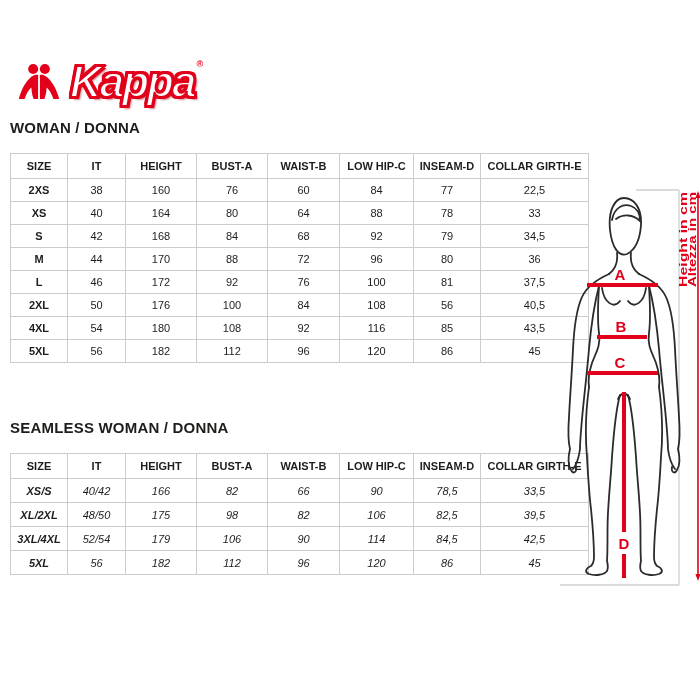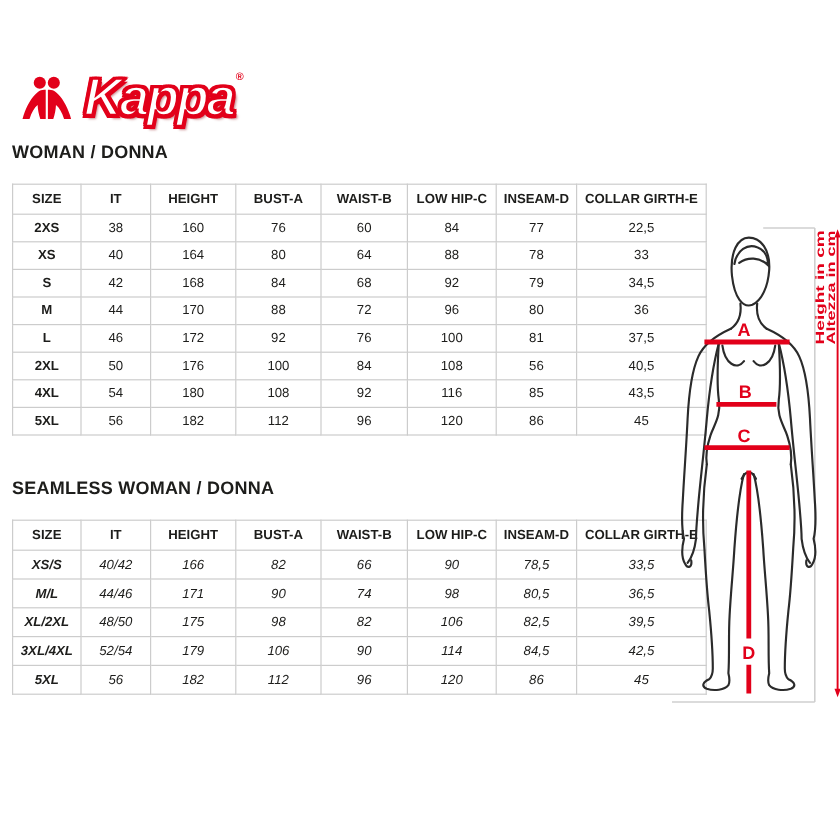--- a/index.html
+++ b/index.html
@@ -16,21 +16,21 @@
     -webkit-text-stroke:2px #e2001a;
     text-shadow:
       -2px -2px 0 #e2001a, 2px -2px 0 #e2001a, -2px 2px 0 #e2001a, 2px 2px 0 #e2001a,
       0 -2px 0 #e2001a, 0 2px 0 #e2001a, -2px 0 0 #e2001a, 2px 0 0 #e2001a,
       3px 3px 2px rgba(140,0,10,.45);
   }
   .regmark { font-style:normal; font-weight:bold; font-size:9px; color:#e2001a;
     vertical-align:top; margin-left:2px; -webkit-text-stroke:0; text-shadow:none; }
   
   .section-title { font-size:15px; font-weight:bold; letter-spacing:.2px; margin:14px 0 0 10px; }
-  .section-title.second { margin-top:36px; }
+  .section-title.second { margin-top:56px; }
   table.size-table {
     border-collapse:collapse; table-layout:fixed; width:546px;
     margin:17px 0 0 10px; font-size:11px;
   }
   table.size-table th, table.size-table td {
     border:1px solid #ccc; text-align:center; padding:0 2px; color:#1d1d1b;
   }
   table.size-table th { font-weight:bold; height:24px;text-align:center; }
   table.size-table td { height:22px; }
   table.size-table.second td { height:23px;font-style:italic; }
@@ -175,30 +175,20 @@
       <tbody>
         <tr>
           <td>XS/S</td>
           <td>40/42</td>
           <td>166</td>
           <td>82</td>
           <td>66</td>
           <td>90</td>
           <td>78,5</td>
           <td>33,5</td>
-        </tr>
-        <tr>
-          <td>M/L</td>
-          <td>44/46</td>
-          <td>171</td>
-          <td>90</td>
-          <td>74</td>
-          <td>98</td>
-          <td>80,5</td>
-          <td>36,5</td>
         </tr>
         <tr>
           <td>XL/2XL</td>
           <td>48/50</td>
           <td>175</td>
           <td>98</td>
           <td>82</td>
           <td>106</td>
           <td>82,5</td>
           <td>39,5</td>

